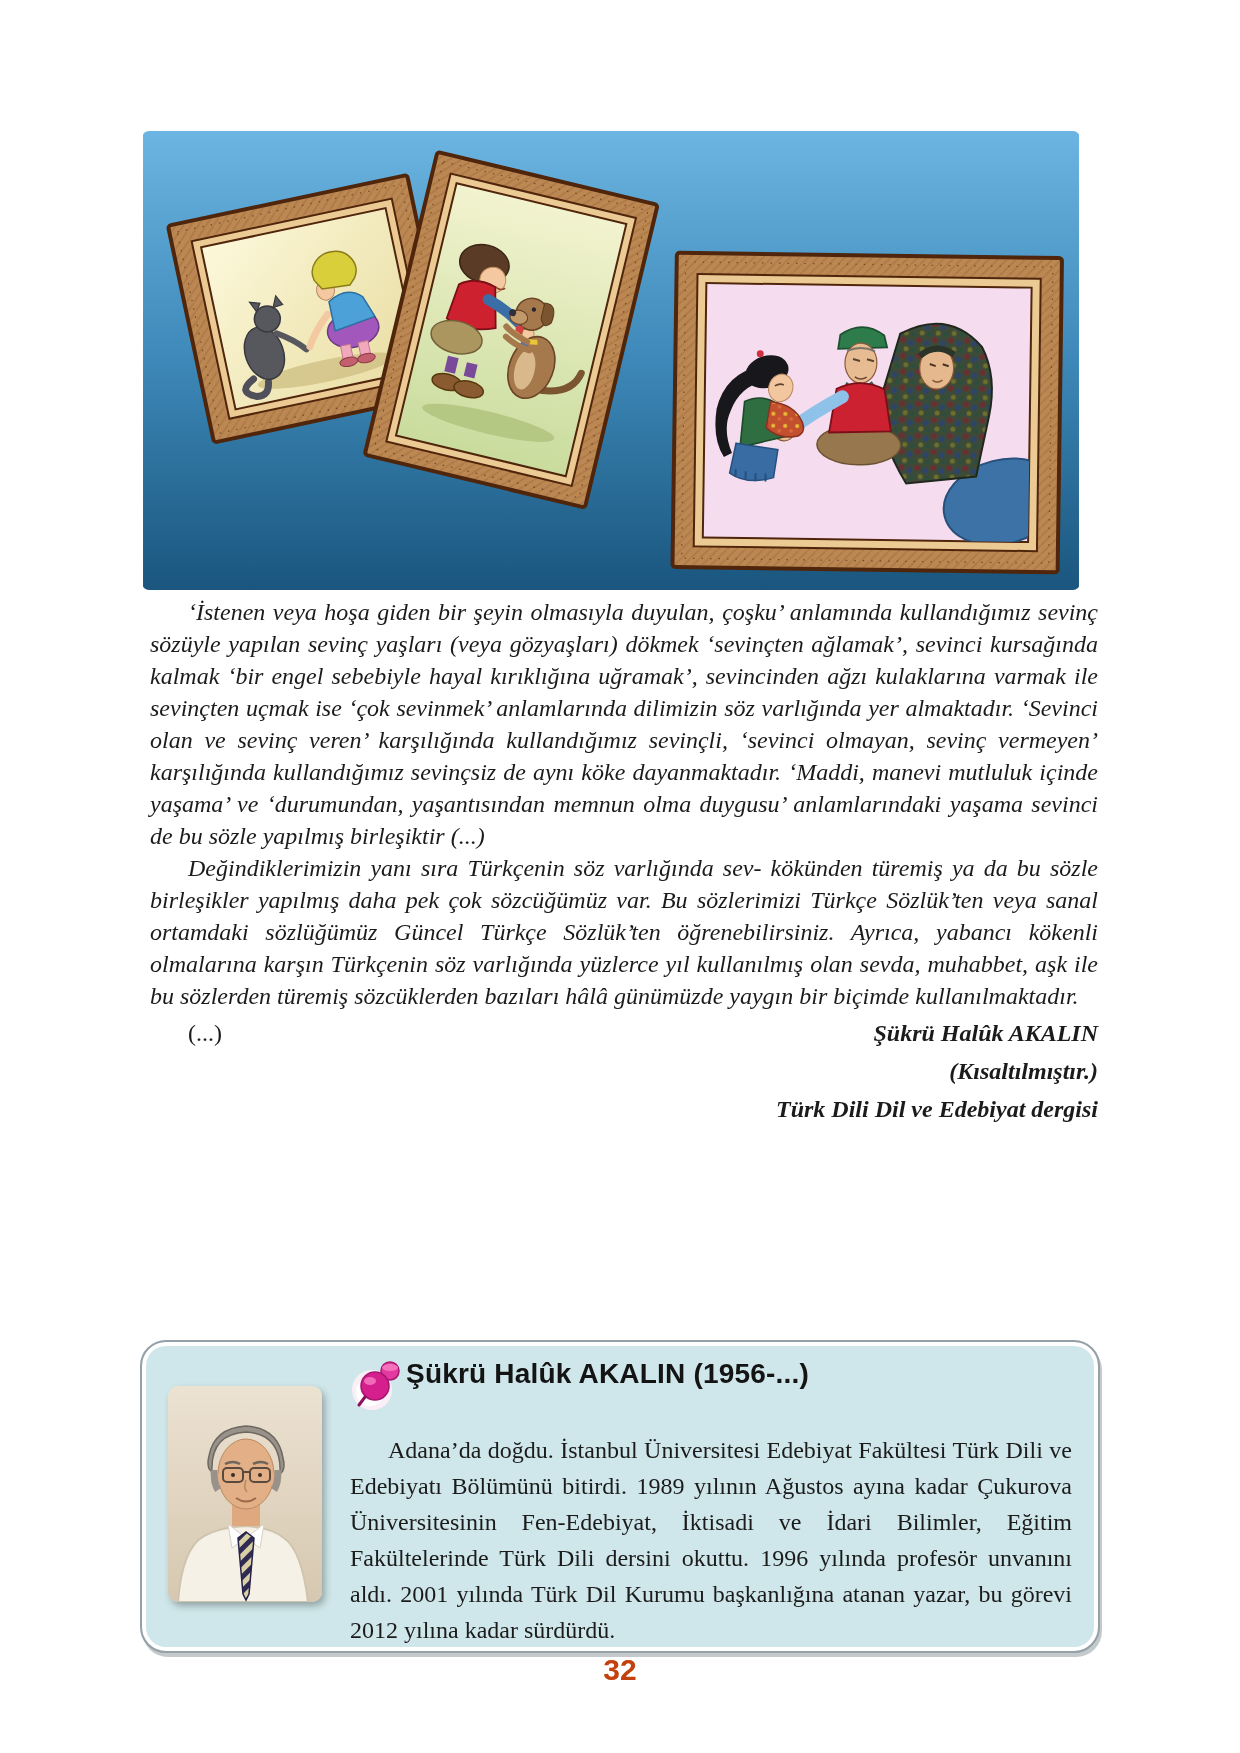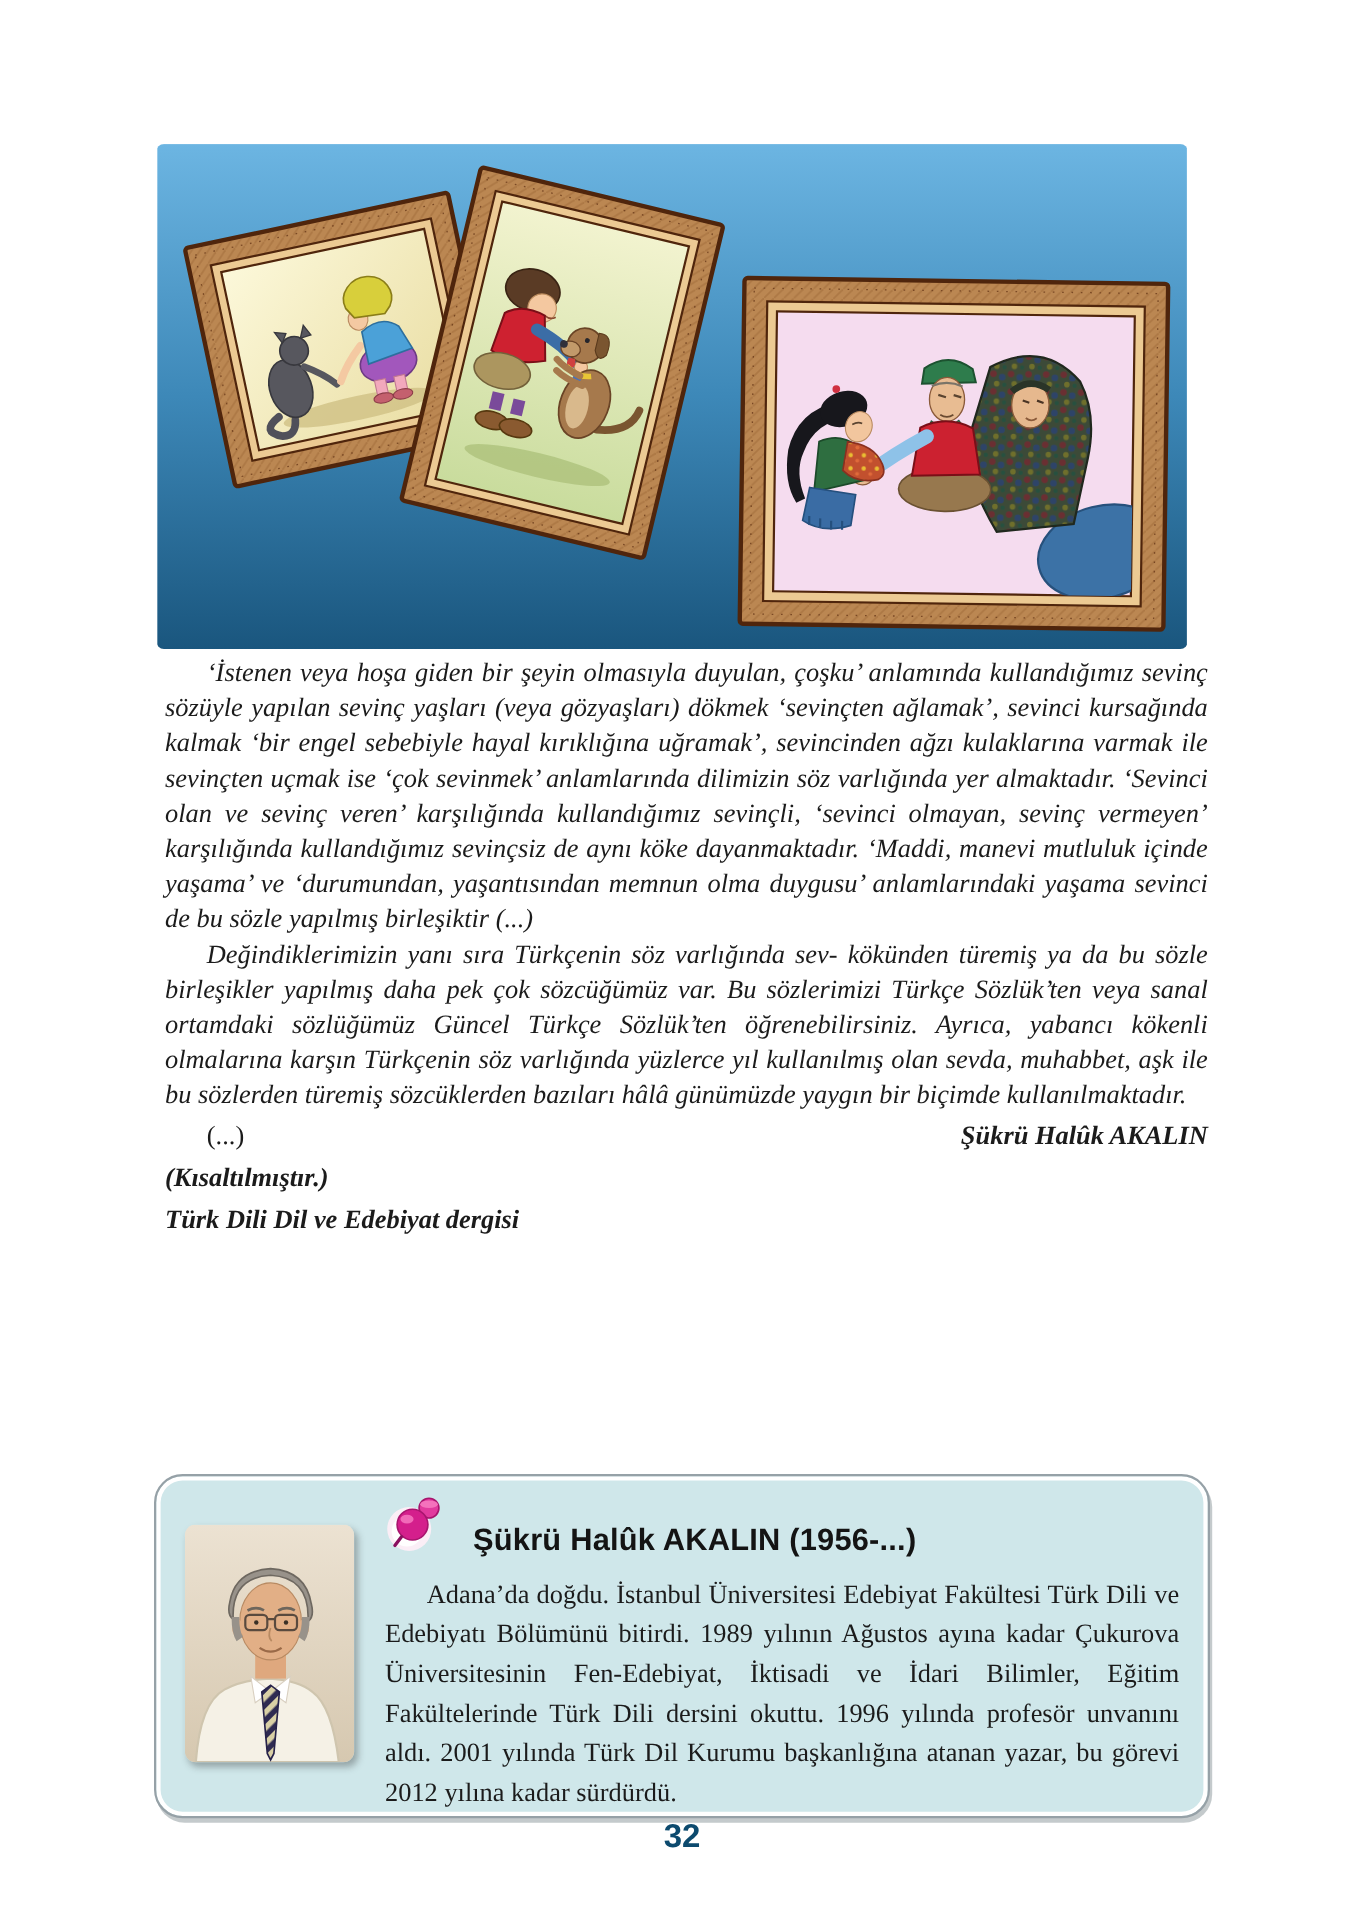--- a/index.html
+++ b/index.html
@@ -11,38 +11,38 @@
                 border-radius:7px;overflow:hidden;}
   .illustration svg{display:block;width:100%;height:100%;}
 
   
   .article{position:absolute;left:150px;top:596px;width:948px;
            font-size:24px;line-height:32px;text-align:justify;}
   .article p{margin:0;text-indent:38px;font-style:italic;}
   .byline-row{display:flex;justify-content:space-between;align-items:baseline;
               line-height:38px;margin-top:2px;}
   .ellipsis-mark{padding-left:38px;font-style:normal;font-weight:normal;}
-  .attr-line{font-weight:bold;font-style:italic;line-height:38px;}
+  .attr-line{font-weight:bold;font-style:italic;text-align:right;line-height:38px;}
 
   
   .bio-box{position:absolute;left:140px;top:1340px;width:960px;height:313px;box-sizing:border-box;
            background:#cfe7ea;border:2px solid #96a1a7;border-radius:26px;
            box-shadow: inset 0 0 0 4px #ffffff, 2px 4px 0 rgba(148,158,163,.55);}
   .bio-photo{position:absolute;left:26px;top:44px;width:154px;height:216px;border-radius:10px;
              overflow:hidden;box-shadow:3px 4px 7px rgba(40,40,40,.35);}
   .bio-photo svg{display:block;width:100%;height:100%;}
   .bio-content{position:absolute;left:208px;top:16px;right:26px;}
-  .bio-title-row{display:flex;align-items:flex-end;gap:24px;}
+  .bio-title-row{display:flex;align-items:flex-start;gap:0;}
   .pin{width:56px;height:58px;flex:0 0 auto;}
   .bio-title{font-family:"Liberation Sans", sans-serif;font-weight:bold;font-size:28px;
              color:#141414;letter-spacing:.2px;}
   .bio-text{margin:16px 0 0 0;font-size:24px;line-height:36px;text-align:justify;text-indent:38px;}
 
   .page-num{position:absolute;left:0;right:0;top:1653px;text-align:center;
-            font-family:"Liberation Sans", sans-serif;font-weight:bold;font-size:30px;color:#0c4a6e;}
+            font-family:"Liberation Sans", sans-serif;font-weight:bold;font-size:30px;color:#c2410c;}
 </style>
 </head>
 <body>
 
 <div class="page">
 
   <div class="illustration">
     <svg viewBox="0 0 938 460" role="img">
       <defs>
         <linearGradient id="sky" x1="0" y1="0" x2="0" y2="1">

